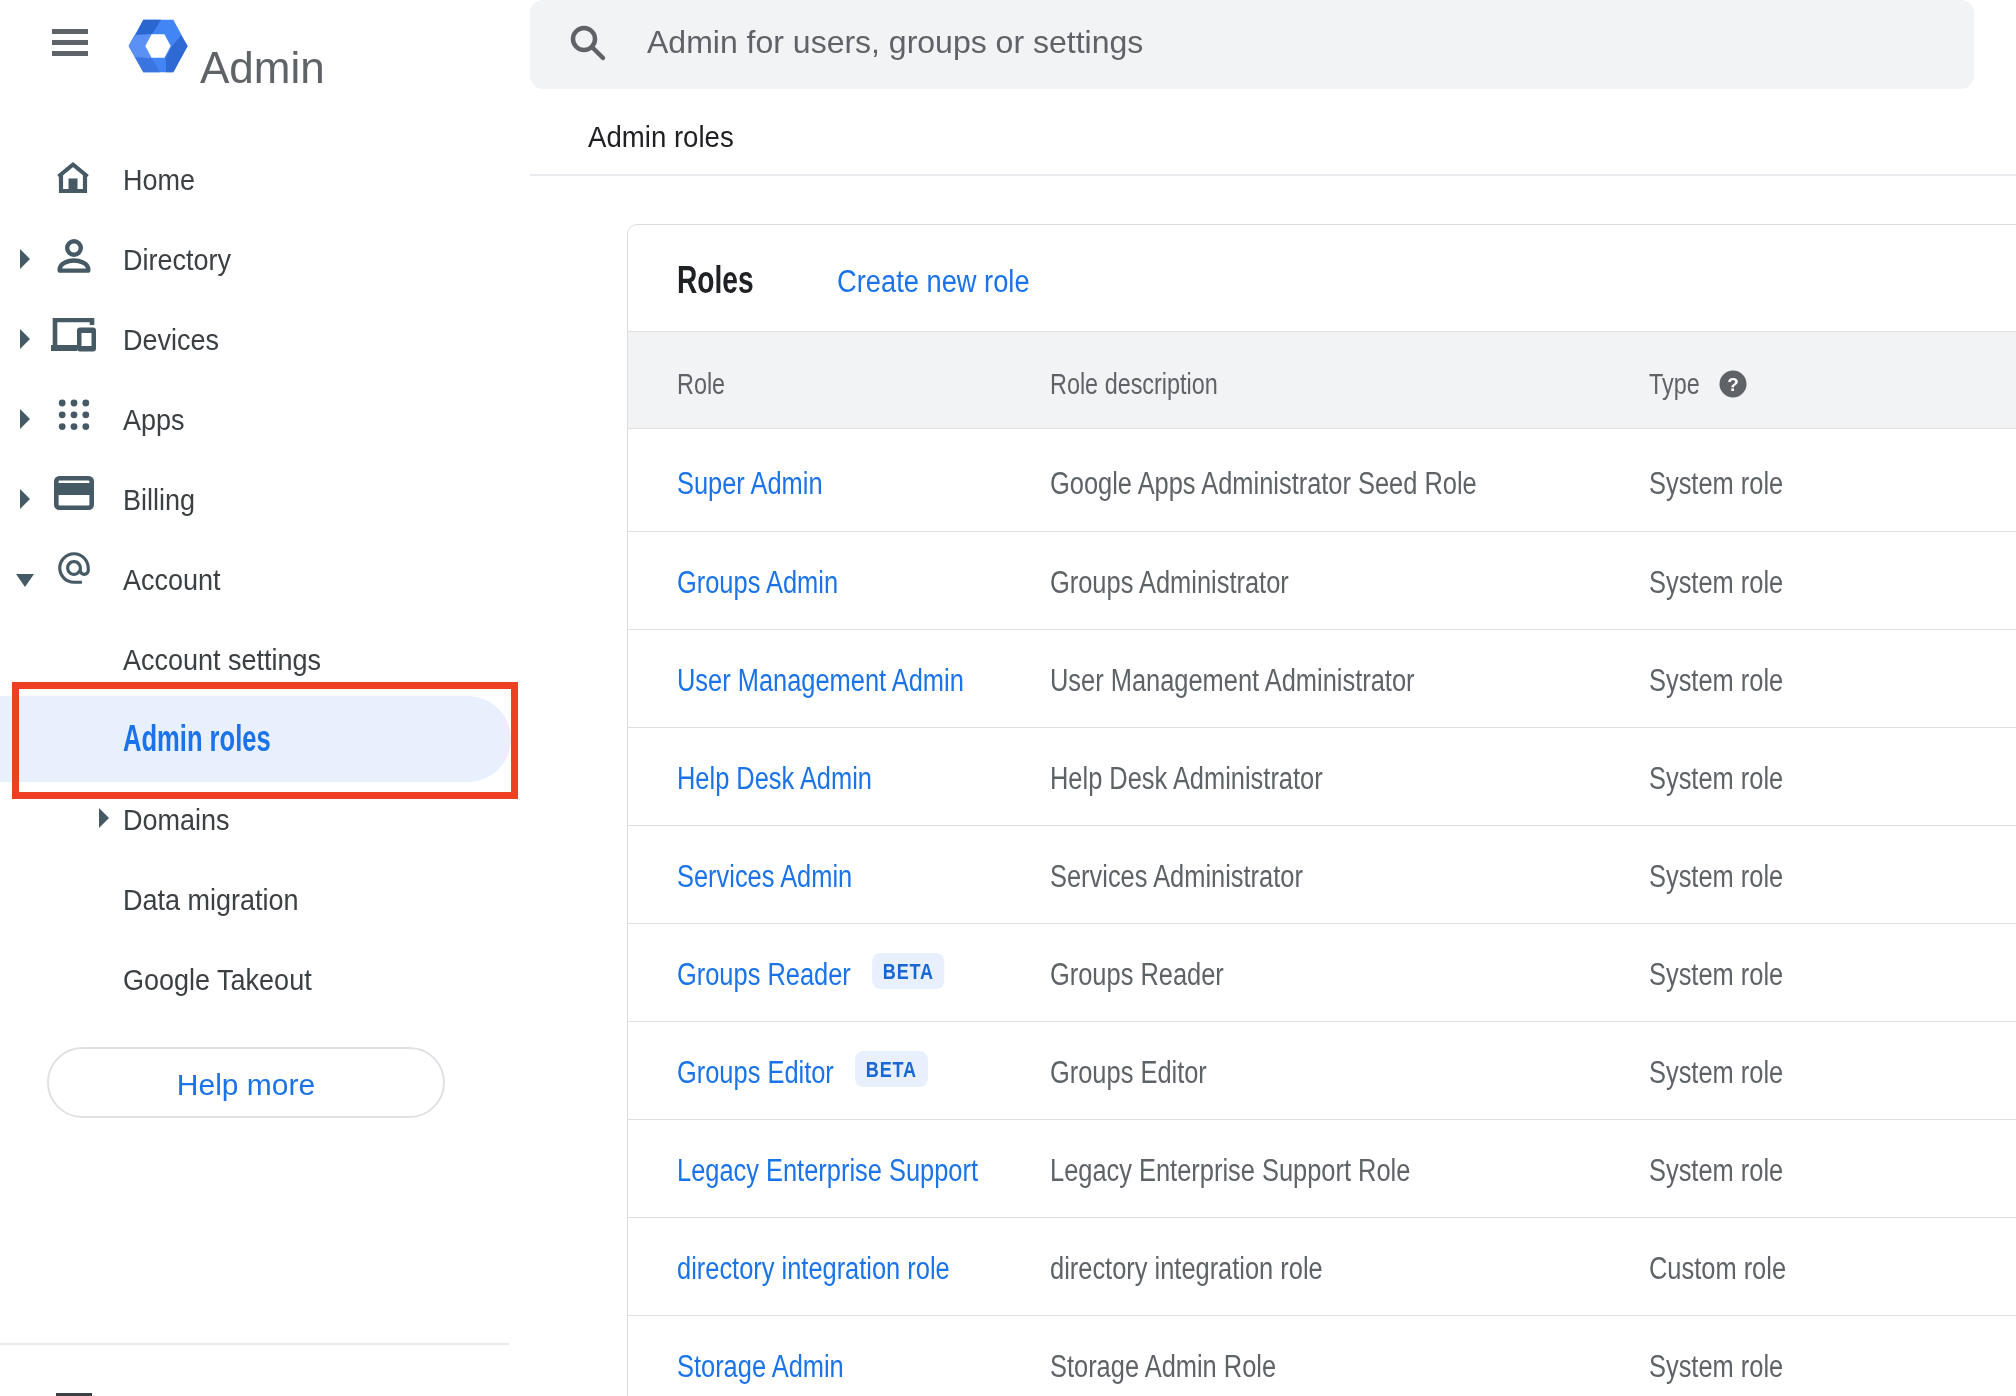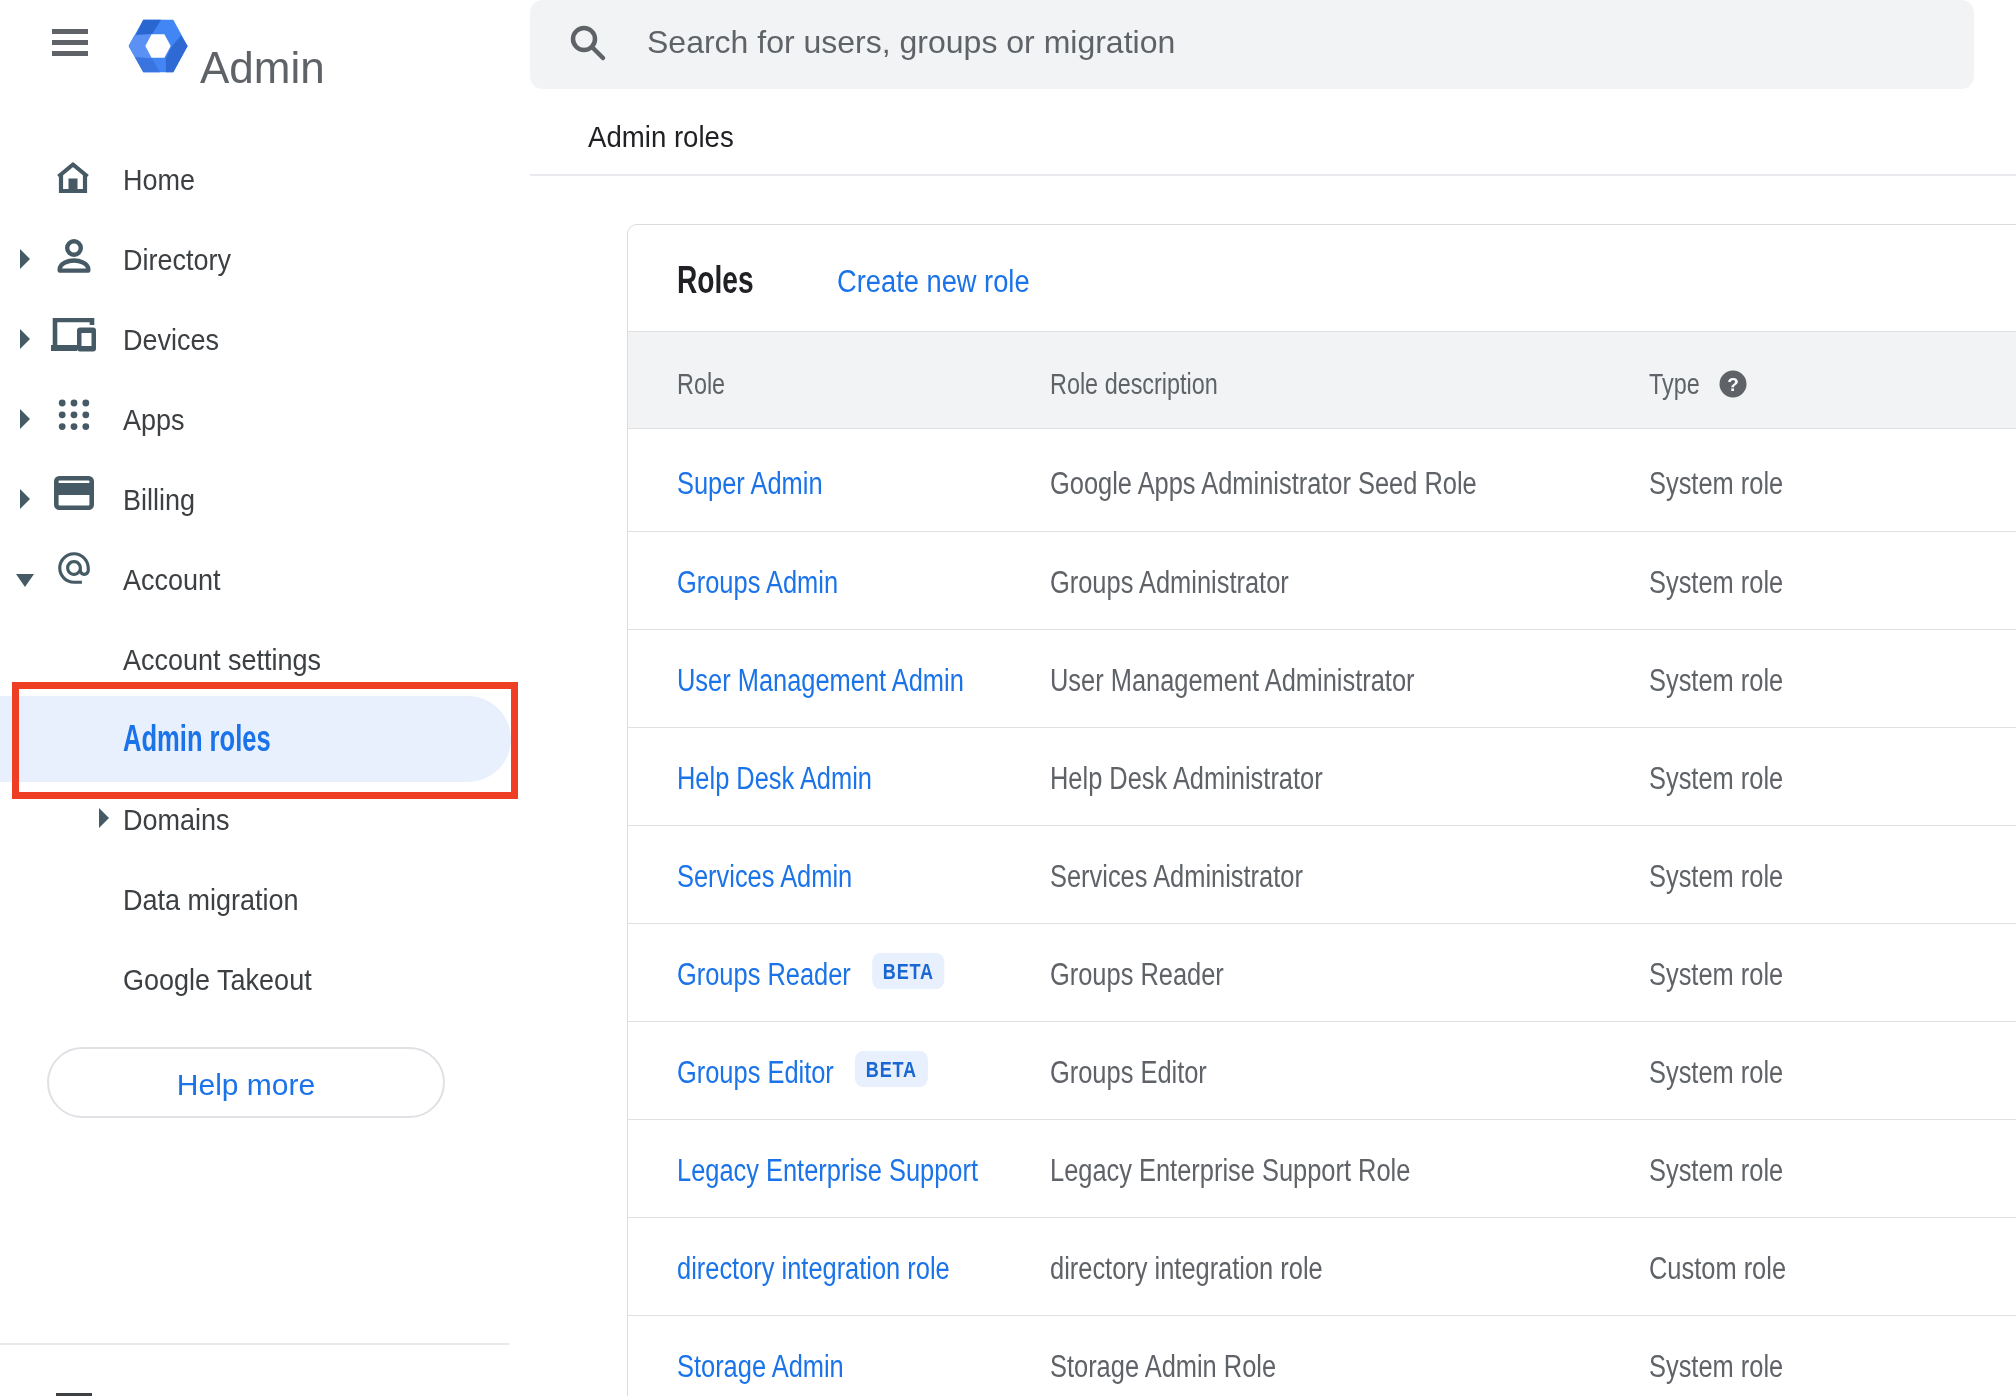--- a/index.html
+++ b/index.html
@@ -34,21 +34,21 @@
   <polygon points="53,16.5 59.6,27 45.3,53.3 38,53.3 37.8,39.5 44,27" fill="#2f6ad4"></polygon>
   <polygon points="17.3,27 23.6,15.2 36.4,15.2 42.7,27 36.4,38.8 23.6,38.8" fill="#ffffff"></polygon>
 </svg>
 <div class="abs" style="left:200px;top:21px;font-size:44px;line-height:44px;color:#5f6368;margin-top:25px;">Admin</div>
 
 <div class="abs" style="left:530px;top:0;width:1444px;height:89px;background:#f1f3f4;border-radius:13px;"></div>
 <svg class="abs" style="left:568px;top:23px;" width="40" height="40" viewBox="0 0 40 40">
   <circle cx="16" cy="16" r="11" fill="none" stroke="#5f6368" stroke-width="4.5"></circle>
   <line x1="24" y1="24" x2="35" y2="35" stroke="#5f6368" stroke-width="4.5" stroke-linecap="round"></line>
 </svg>
-<div class="abs" style="left:647px;top:0;height:85px;line-height:85px;font-size:32px;color:#5f6368;">Search for users, groups or migration</div>
+<div class="abs" style="left:647px;top:0;height:85px;line-height:85px;font-size:32px;color:#5f6368;">Admin for users, groups or settings</div>
 
 <div class="abs" style="left:588px;top:113px;height:48px;line-height:48px;font-size:30px;color:#202124;transform:scaleX(.92);transform-origin:0 50%;">Admin roles</div>
 <div class="abs" style="left:530px;top:174px;width:1486px;height:2px;background:#e8eaed;"></div>
 
 <svg class="abs" style="left:56px;top:161px;" width="34" height="34" viewBox="0 0 34 34">
   <path d="M2.5 15.5 L17 3.5 L31.5 15.5" fill="none" stroke="#455a64" stroke-width="4.2" stroke-linejoin="round"></path>
   <path d="M5 13.5 V30 H29 V13.5" fill="none" stroke="#455a64" stroke-width="4.2"></path>
   <rect x="12.5" y="17.5" width="9" height="12.5" fill="#455a64"></rect>
 </svg>
 <div class="nav" style="top:160px;">Home</div>

